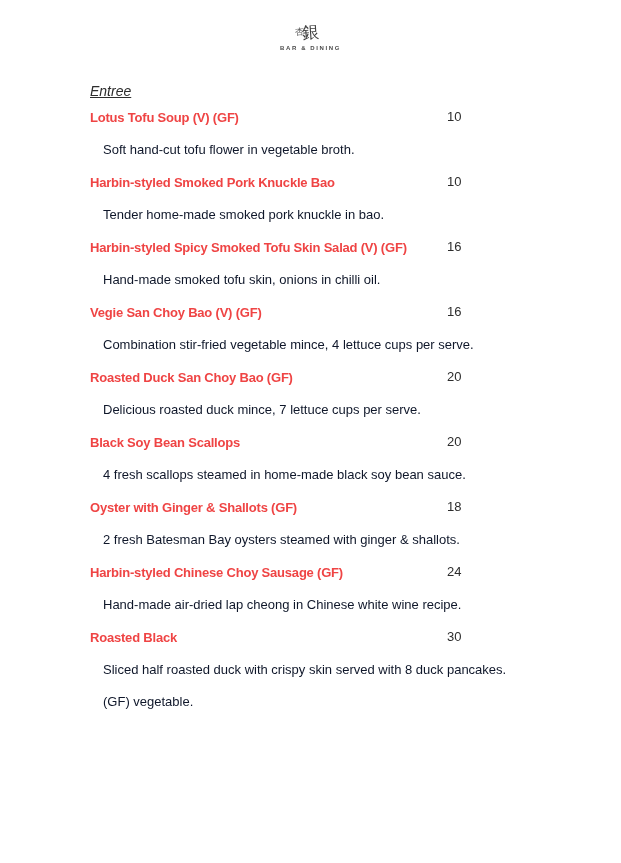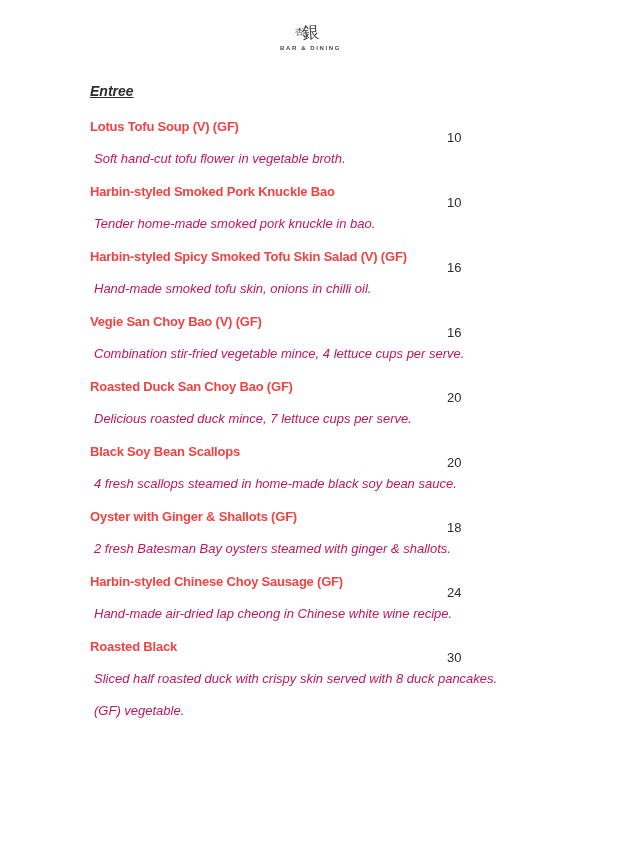--- a/index.html
+++ b/index.html
@@ -54,50 +54,48 @@
     margin-top: 31px;
     padding-left: 90px;
     width: 500px;
   }
   .section-heading {
     display: inline-block;
     font-style: italic;
     text-decoration: underline;
     font-size: 14px;
     line-height: 17px;
-    margin-bottom: 17px;
+    margin-bottom: 8px;
     color: #2d2d2d;
-    font-weight: bold;
   }
   .menu-item .item-row {
     position: relative;
     line-height: 17px;
     margin-bottom: 15px;
   }
   .item-name {
     font-weight: bold;
     font-size: 13px;
     letter-spacing: -0.2px;
     white-space: nowrap;
     color: #ef4444;
   }
   .item-price {
     position: absolute;
     left: 357px;
-    top: 12px;
+    top: 0;
     font-size: 13px;
     color: #2d2d2d;
   }
   .item-desc, .item-note {
-    font-style: italic;
     font-size: 13px;
     line-height: 17px;
-    margin: 0 0 15px 4px;
+    margin: 0 0 15px 13px;
     white-space: nowrap;
-    color: #be185d;
+    color: #0f172a;
   }
 </style>
 </head>
 <body>
 
 <div class="page">
 
   <div class="logo">
     <div class="emblem">
       <span>銀</span>

